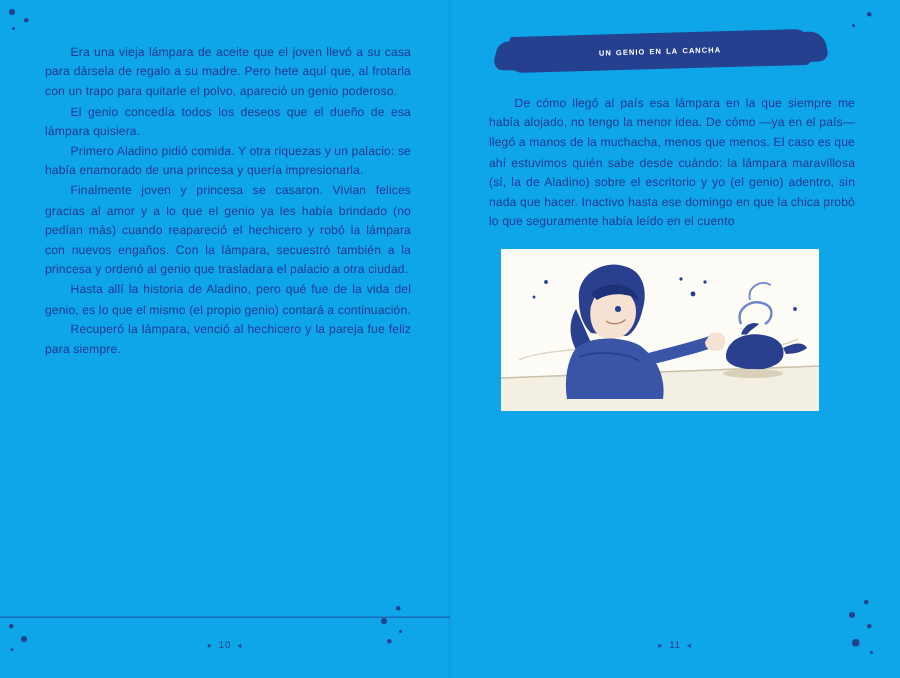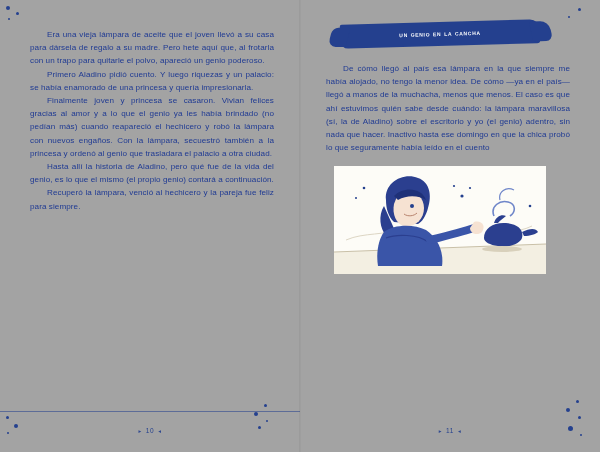--- a/index.html
+++ b/index.html
@@ -11,21 +11,21 @@
     width: 600px;
     height: 452px;
     overflow: hidden;
     font-family: "Liberation Sans", sans-serif;
   }
 
   .spread {
     position: relative;
     width: 600px;
     height: 452px;
-    background: #a3a3a3;
+    background: #0ea5e9;
     display: flex;
   }
 
   
   .page {
     position: relative;
     width: 300px;
     height: 452px;
     box-sizing: border-box;
   }
@@ -161,21 +161,22 @@
 </style>
 </head>
 <body>
 
 <div class="spread">
 
   <div class="page page-left">
 
     <div class="body-text">
       <p>Era una vieja lámpara de aceite que el joven llevó a su casa para dársela de regalo a su madre. Pero hete aquí que, al frotarla con un trapo para quitarle el polvo, apareció un genio poderoso.</p>
-      <p>Primero Aladino pidió cuento. Y luego riquezas y un palacio: se había enamorado de una princesa y quería impresionarla.</p>
+      <p>El genio concedía todos los deseos que el dueño de esa lámpara quisiera.</p>
+      <p>Primero Aladino pidió comida. Y otra riquezas y un palacio: se había enamorado de una princesa y quería impresionarla.</p>
       <p>Finalmente joven y princesa se casaron. Vivian felices gracias al amor y a lo que el genio ya les había brindado (no pedían más) cuando reapareció el hechicero y robó la lámpara con nuevos engaños. Con la lámpara, secuestró también a la princesa y ordenó al genio que trasladara el palacio a otra ciudad.</p>
       <p>Hasta allí la historia de Aladino, pero qué fue de la vida del genio, es lo que el mismo (el propio genio) contará a continuación.</p>
       <p>Recuperó la lámpara, venció al hechicero y la pareja fue feliz para siempre.</p>
     </div>
 
     <div class="bottom-rule"></div>
 
     <div class="folio">
       <span class="arrow">▸</span><span class="num">10</span><span class="arrow">◂</span>
     </div>

